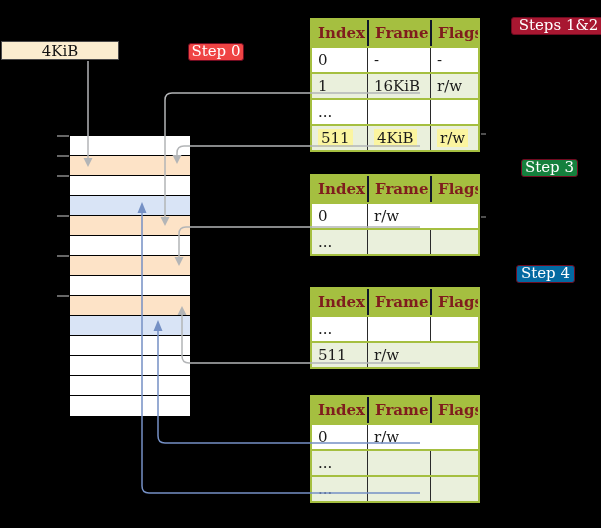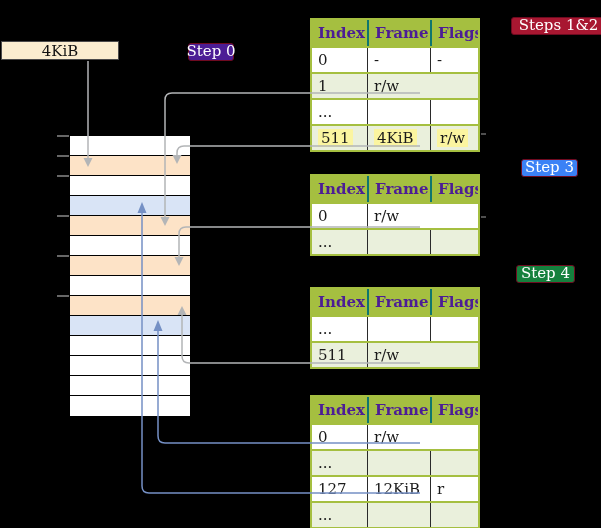--- a/index.html
+++ b/index.html
@@ -26,28 +26,28 @@
     border:1px solid #000;background:#fff;z-index:1;
   }
   .memrow{height:20px;box-sizing:border-box;border-bottom:1px solid #000;}
   .memrow:last-child{border-bottom:none;}
 
   .ptable{
     position:absolute;width:170px;box-sizing:border-box;border:2px solid var(--green);
     background:#fff;z-index:2;font-size:15px;color:#1a1a1a;
   }
   .trow{display:flex;height:26px;box-sizing:border-box;align-items:center;}
-  .trow.hdr{background:var(--green);color:#4c1d95;font-weight:bold;}
+  .trow.hdr{background:var(--green);color:#7f1d1d;font-weight:bold;}
   .trow.body{border-top:2px solid var(--green);}
   .trow.shaded{background:var(--rowgreen);}
   .tcell{box-sizing:border-box;height:100%;display:flex;align-items:center;padding-left:6px;overflow:hidden;}
   .tcell.c1{width:55px;}
   .tcell.c2{width:63px;}
   .tcell.c3{width:48px;}
-  .trow.hdr .tcell.c2,.trow.hdr .tcell.c3{border-left:2px solid #0f766e;}
+  .trow.hdr .tcell.c2,.trow.hdr .tcell.c3{border-left:2px solid #0f172a;}
   .trow.body .tcell.c2,.trow.body .tcell.c3{border-left:1px solid #2a2a2a;}
   .hl{background:var(--yellow);padding:0 3px;}
 
   svg.overlay{position:absolute;left:0;top:0;z-index:5;}
 </style>
 </head>
 <body style="background: rgb(0, 0, 0);">
 
 <div id="canvas">
   <div class="frame-box" style="background: rgb(250, 236, 207);">
@@ -76,20 +76,21 @@
           <div class="tcell c2">Frame</div>
           <div class="tcell c3">Flags</div>
         </div>
         <div class="trow body">
           <div class="tcell c1">0</div>
           <div class="tcell c2">-</div>
           <div class="tcell c3">-</div>
         </div>
         <div class="trow body shaded">
           <div class="tcell c1">1</div>
+          <div class="tcell c2">16KiB</div>
           <div class="tcell c3">r/w</div>
         </div>
         <div class="trow body">
           <div class="tcell c1">...</div>
           <div class="tcell c2"></div>
           <div class="tcell c3"></div>
         </div>
         <div class="trow body shaded">
           <div class="tcell c1">
             <span class="hl">511</span>
@@ -142,37 +143,32 @@
         </div>
         <div class="trow body">
           <div class="tcell c1">0</div>
           <div class="tcell c3">r/w</div>
         </div>
         <div class="trow body shaded">
           <div class="tcell c1">...</div>
           <div class="tcell c2"></div>
           <div class="tcell c3"></div>
         </div>
-        <div class="trow body">
-          <div class="tcell c1">127</div>
-          <div class="tcell c2">12KiB</div>
-          <div class="tcell c3">r</div>
-        </div>
         <div class="trow body shaded">
           <div class="tcell c1">...</div>
           <div class="tcell c2"></div>
           <div class="tcell c3"></div>
         </div>
       </div>
     </div>
   <div>
-      <div class="badge" style="left: 188px; top: 43px; width: 46px; height: 18px; background: #4c1d95;">Step 0</div>
+      <div class="badge" style="left: 188px; top: 43px; width: 56px; height: 18px; background: #ef4444;">Step 0</div>
       <div class="badge" style="left: 511px; top: 17px; width: 95px; height: 18px; background: rgb(168, 23, 49);">Steps 1&amp;2</div>
-      <div class="badge" style="left: 521px; top: 159px; width: 57px; height: 18px; background: #3b82f6;">Step 3</div>
-      <div class="badge" style="left: 516px; top: 265px; width: 59px; height: 18px; background: #15803d;">Step 4</div>
+      <div class="badge" style="left: 521px; top: 159px; width: 57px; height: 18px; background: #15803d;">Step 3</div>
+      <div class="badge" style="left: 516px; top: 265px; width: 59px; height: 18px; background: #0369a1;">Step 4</div>
     </div>
   <svg class="overlay" width="601" height="528">
       <line x1="57" x2="69" y1="136" y2="136" stroke="#8a8a8a" stroke-width="1.5"></line>
       <line x1="57" x2="69" y1="156" y2="156" stroke="#8a8a8a" stroke-width="1.5"></line>
       <line x1="57" x2="69" y1="176" y2="176" stroke="#8a8a8a" stroke-width="1.5"></line>
       <line x1="57" x2="69" y1="216" y2="216" stroke="#8a8a8a" stroke-width="1.5"></line>
       <line x1="57" x2="69" y1="256" y2="256" stroke="#8a8a8a" stroke-width="1.5"></line>
       <line x1="57" x2="69" y1="296" y2="296" stroke="#8a8a8a" stroke-width="1.5"></line>
       <path d="M 88 61 L 88 158" fill="none" stroke="#b3b5b7" stroke-width="1.5"></path>
       <polygon points="83.5,158 92.5,158 88,167" fill="#b3b5b7"></polygon>

